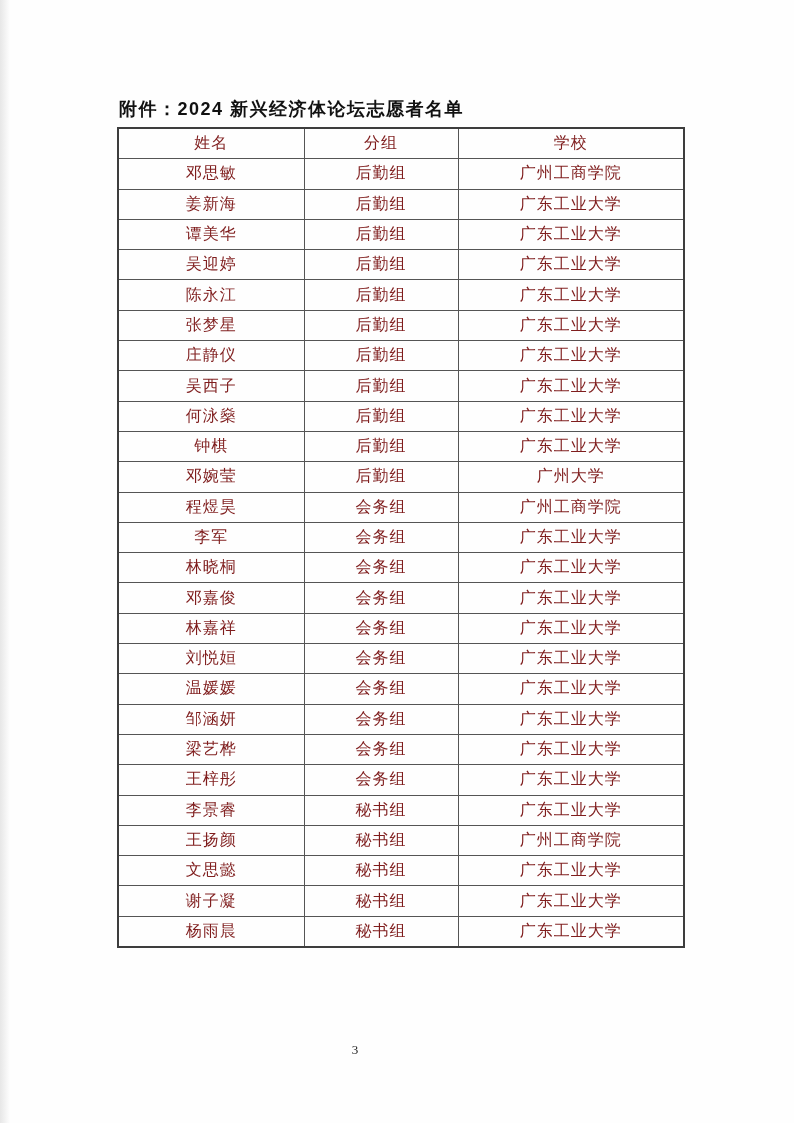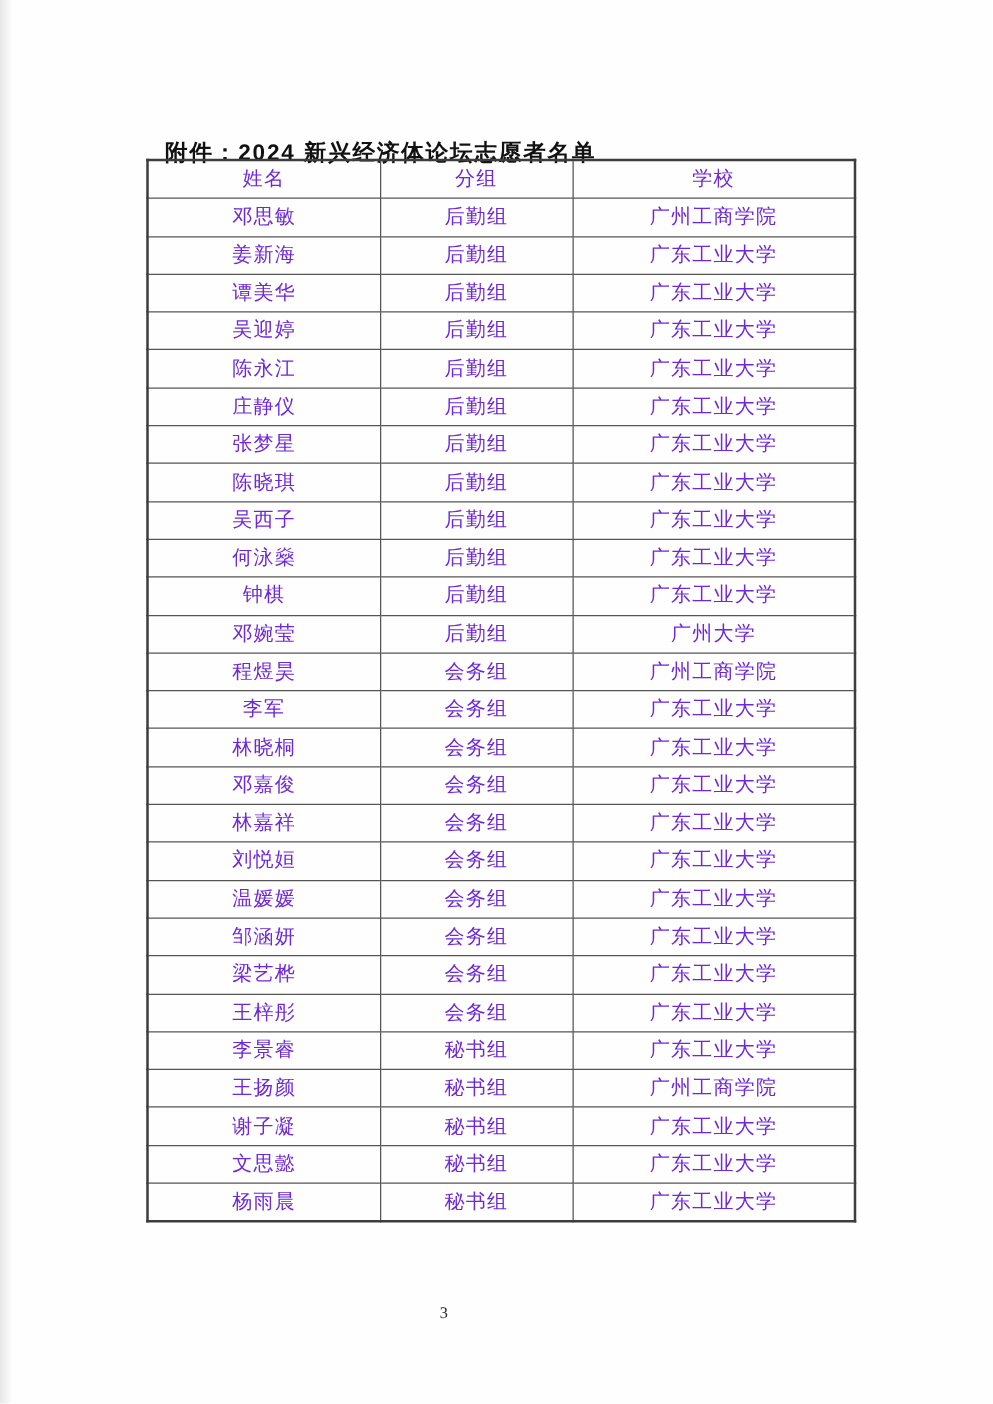--- a/index.html
+++ b/index.html
@@ -20,38 +20,38 @@
   .scan-edge {
     position: absolute;
     left: 0; top: 0;
     width: 10px; height: 100%;
     background: linear-gradient(to right, #e7e7e7, rgba(255,255,255,0));
   }
   .title {
     position: absolute;
     left: 119px;
     top: 97px;
-    margin: 13px;
+    margin: 0;
     font-family: "Liberation Sans", "DejaVu Sans", sans-serif;
     font-size: 18px;
     font-weight: bold;
     letter-spacing: 1.5px;
     color: #111111;
     white-space: nowrap;
   }
   table.volunteer-table {
     position: absolute;
     left: 117px;
     top: 127px;
     width: 566px;
     border-collapse: collapse;
     table-layout: fixed;
     font-size: 16px;
     letter-spacing: 1px;
-    color: #6d28d9;
+    color: #7f1d1d;
   }
   table.volunteer-table col.c-name   { width: 186px; }
   table.volunteer-table col.c-group  { width: 154px; }
   table.volunteer-table col.c-school { width: 226px; }
   table.volunteer-table th,
   table.volunteer-table td {
     border: 1px solid #555555;
     height: 29.3px;
     padding: 0;
     text-align: center;
@@ -115,35 +115,30 @@
           <td>吴迎婷</td>
           <td>后勤组</td>
           <td>广东工业大学</td>
         </tr>
         <tr>
           <td>陈永江</td>
           <td>后勤组</td>
           <td>广东工业大学</td>
         </tr>
         <tr>
+          <td>张梦星</td>
+          <td>后勤组</td>
+          <td>广东工业大学</td>
+        </tr>
+        <tr>
           <td>庄静仪</td>
           <td>后勤组</td>
           <td>广东工业大学</td>
         </tr>
         <tr>
-          <td>张梦星</td>
-          <td>后勤组</td>
-          <td>广东工业大学</td>
-        </tr>
-        <tr>
-          <td>陈晓琪</td>
-          <td>后勤组</td>
-          <td>广东工业大学</td>
-        </tr>
-        <tr>
           <td>吴西子</td>
           <td>后勤组</td>
           <td>广东工业大学</td>
         </tr>
         <tr>
           <td>何泳燊</td>
           <td>后勤组</td>
           <td>广东工业大学</td>
         </tr>
         <tr>
@@ -210,26 +205,26 @@
           <td>李景睿</td>
           <td>秘书组</td>
           <td>广东工业大学</td>
         </tr>
         <tr>
           <td>王扬颜</td>
           <td>秘书组</td>
           <td>广州工商学院</td>
         </tr>
         <tr>
+          <td>文思懿</td>
+          <td>秘书组</td>
+          <td>广东工业大学</td>
+        </tr>
+        <tr>
           <td>谢子凝</td>
-          <td>秘书组</td>
-          <td>广东工业大学</td>
-        </tr>
-        <tr>
-          <td>文思懿</td>
           <td>秘书组</td>
           <td>广东工业大学</td>
         </tr>
         <tr>
           <td>杨雨晨</td>
           <td>秘书组</td>
           <td>广东工业大学</td>
         </tr>
       </tbody>
   </table>

